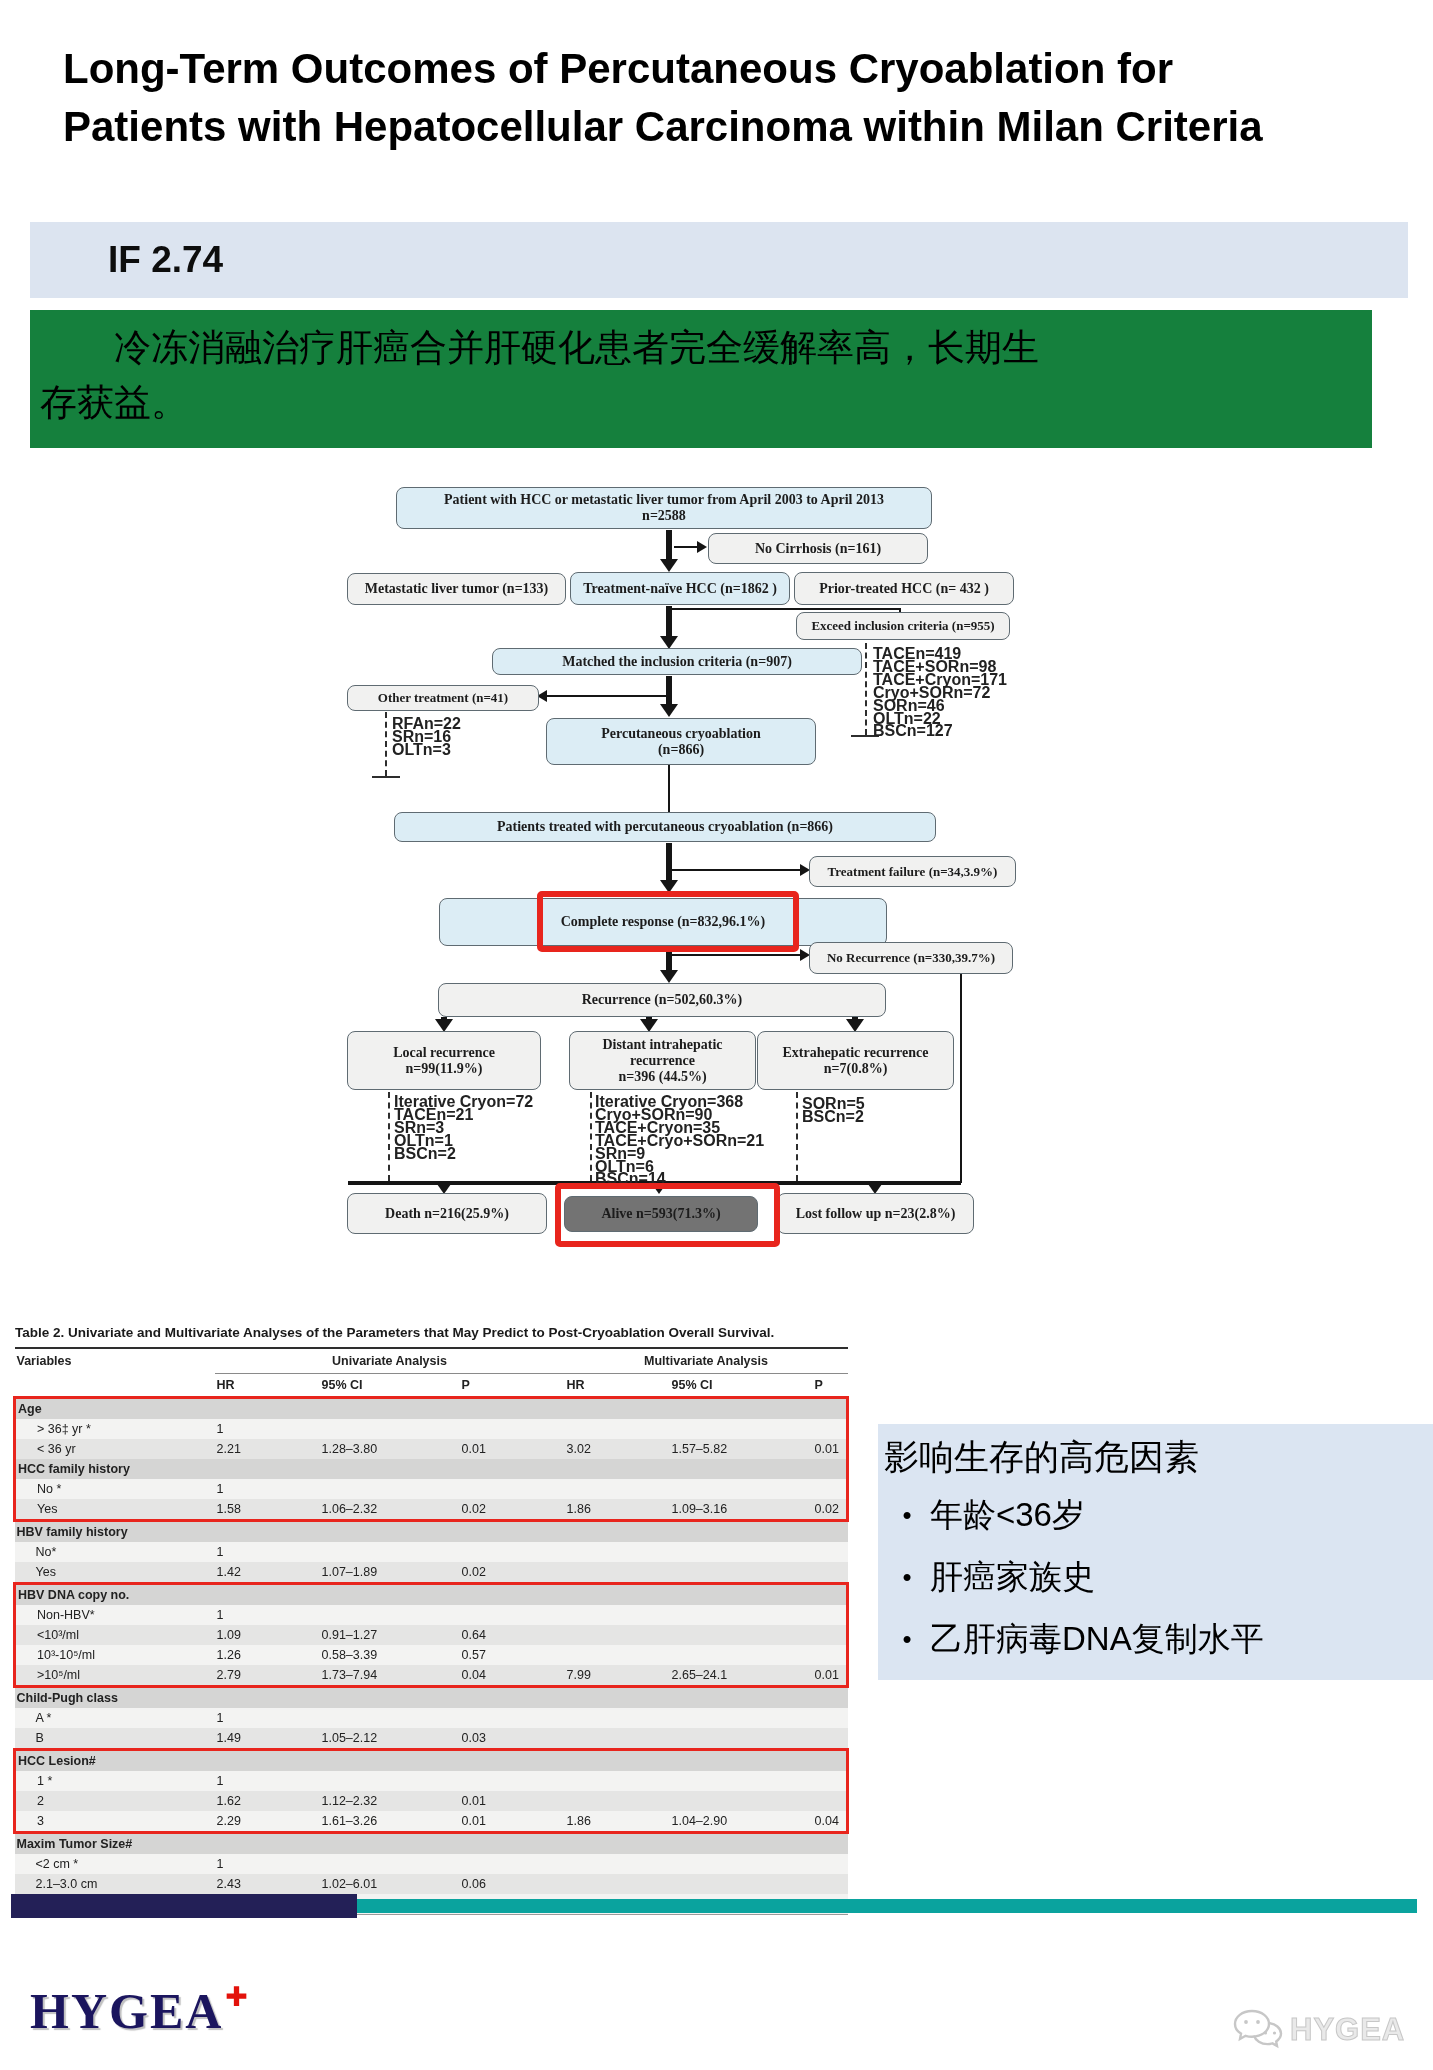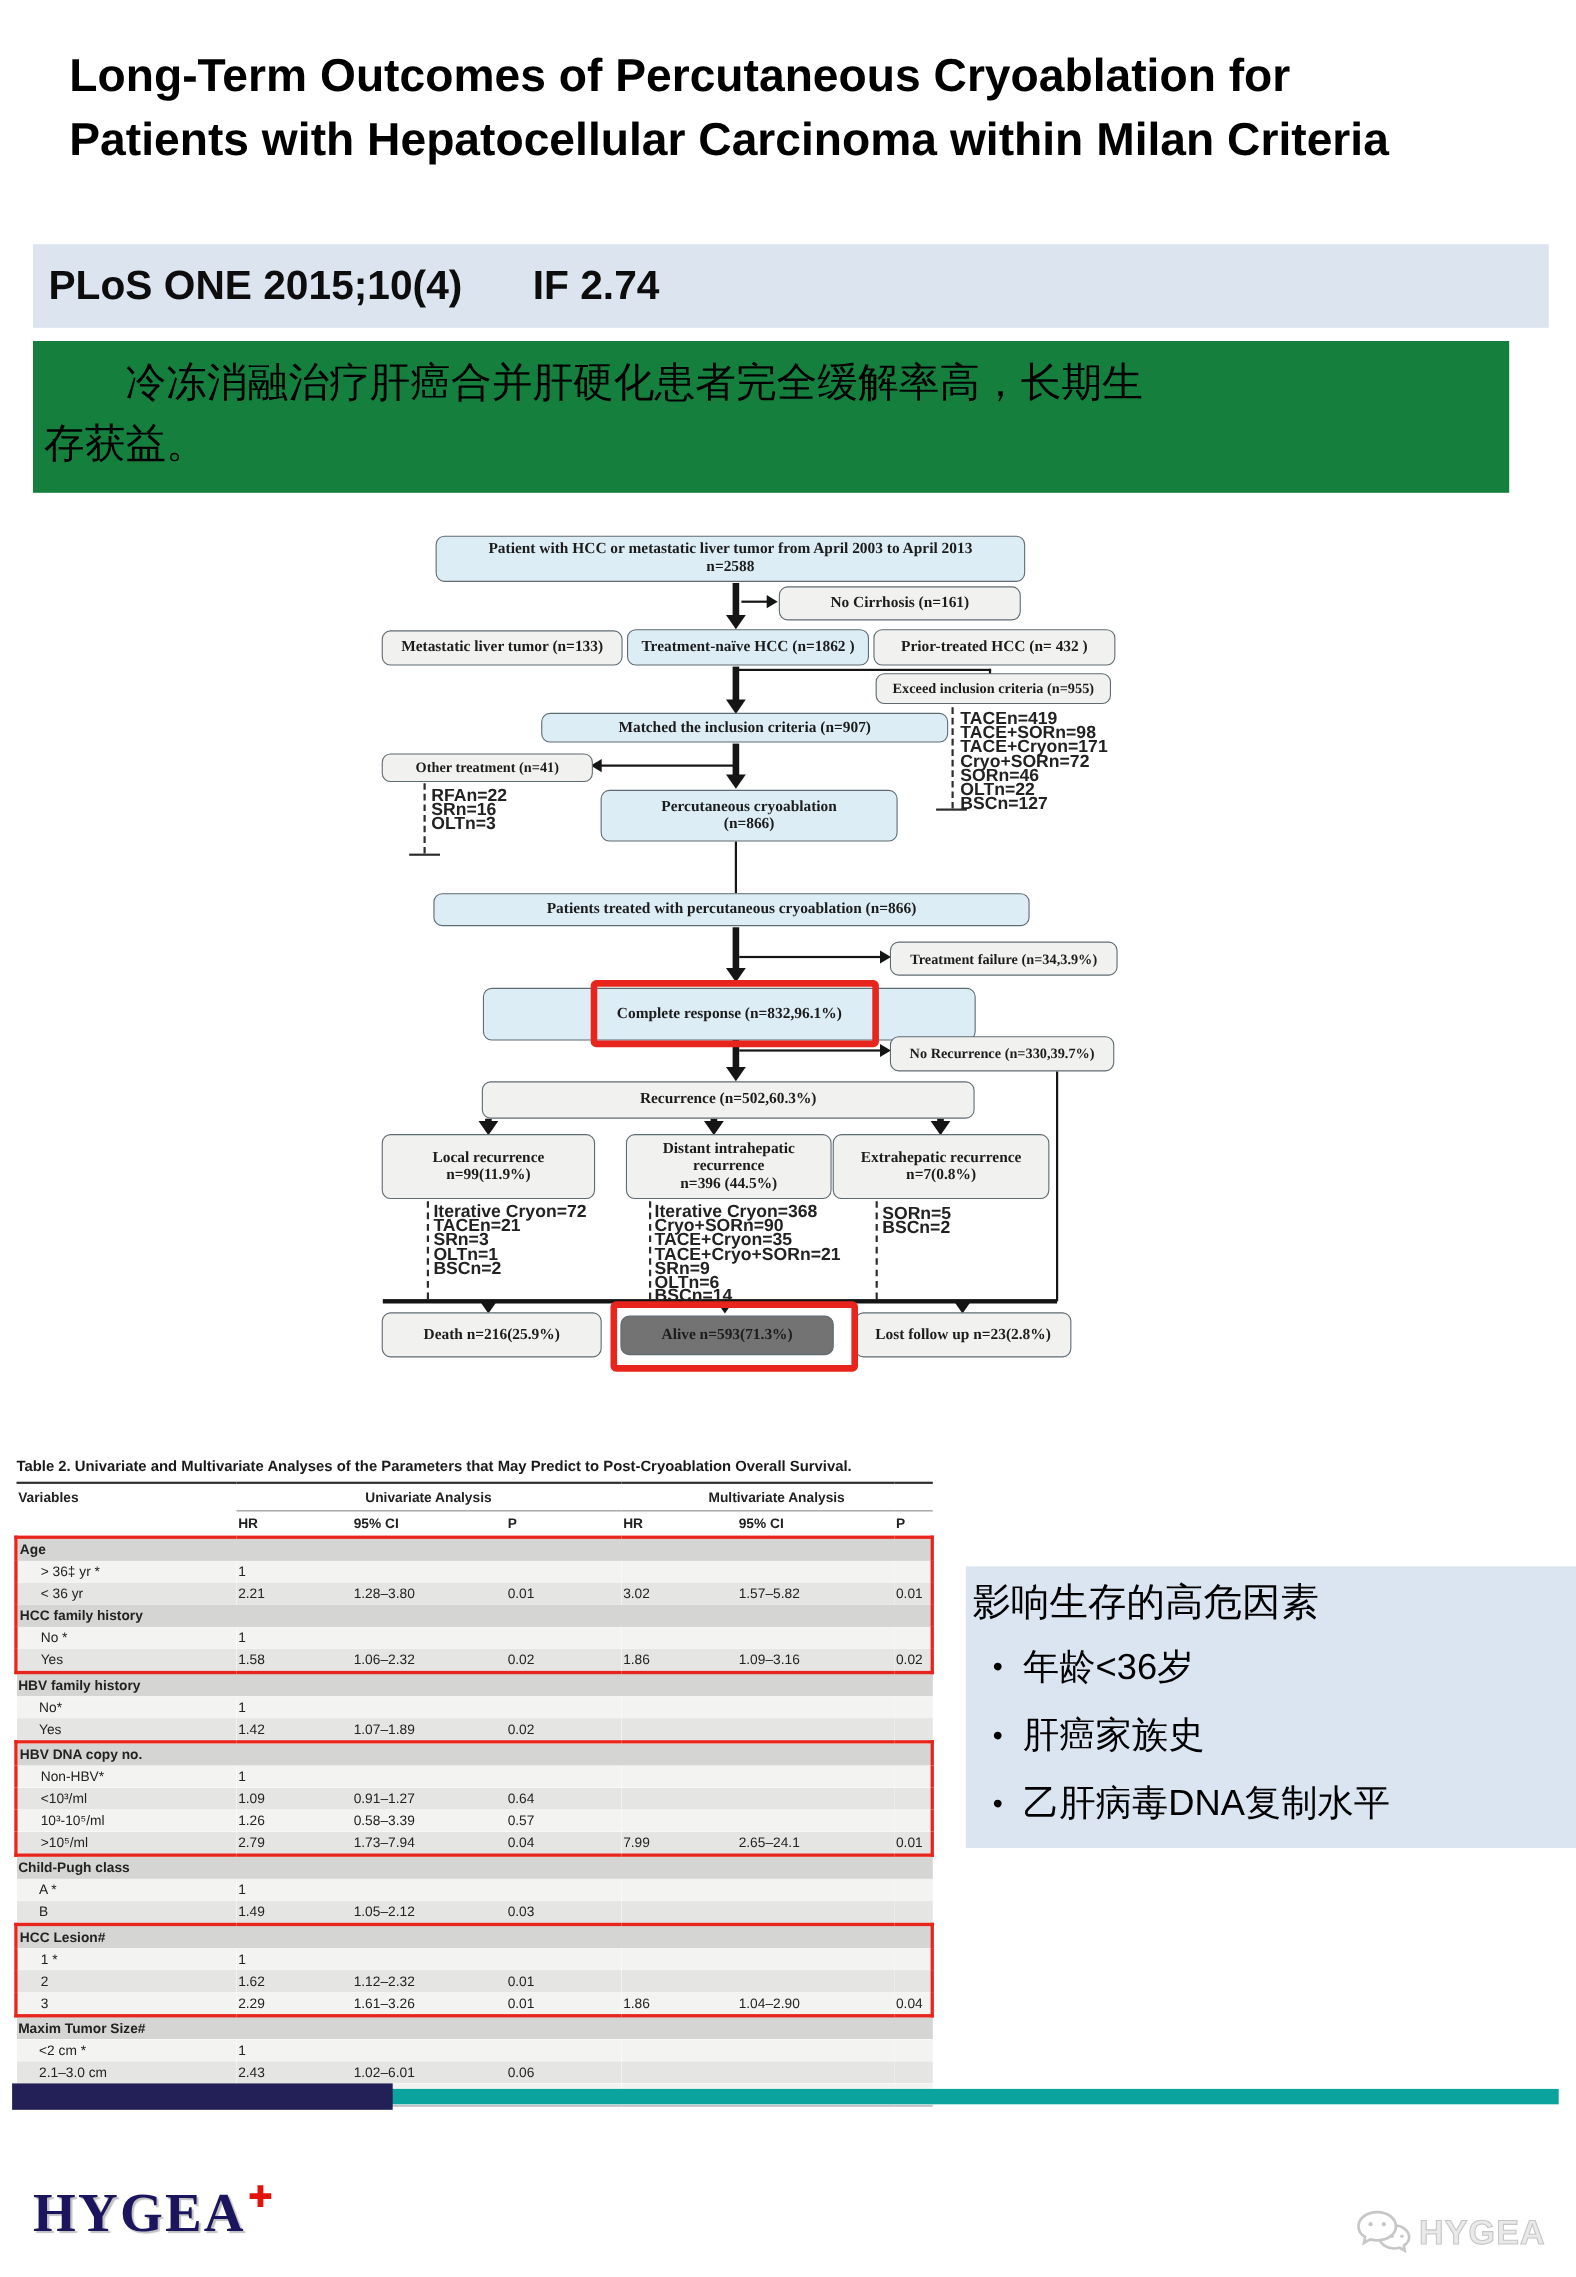--- a/index.html
+++ b/index.html
@@ -92,21 +92,20 @@
 </style>
 </head>
 <body>
 
 <div class="title">
   <div>Long-Term Outcomes of Percutaneous Cryoablation for</div>
   <div>Patients with Hepatocellular Carcinoma within Milan Criteria</div>
 </div>
 
 <div class="banner">
-  <span>PLoS ONE 2015;10(4)</span>
   <span class="if">IF 2.74</span>
 </div>
 
 <div class="summary">
   <div>　　冷冻消融治疗肝癌合并肝硬化患者完全缓解率高，长期生</div>
   <div>存获益。</div>
 </div>
 
 <div class="flow">
 

